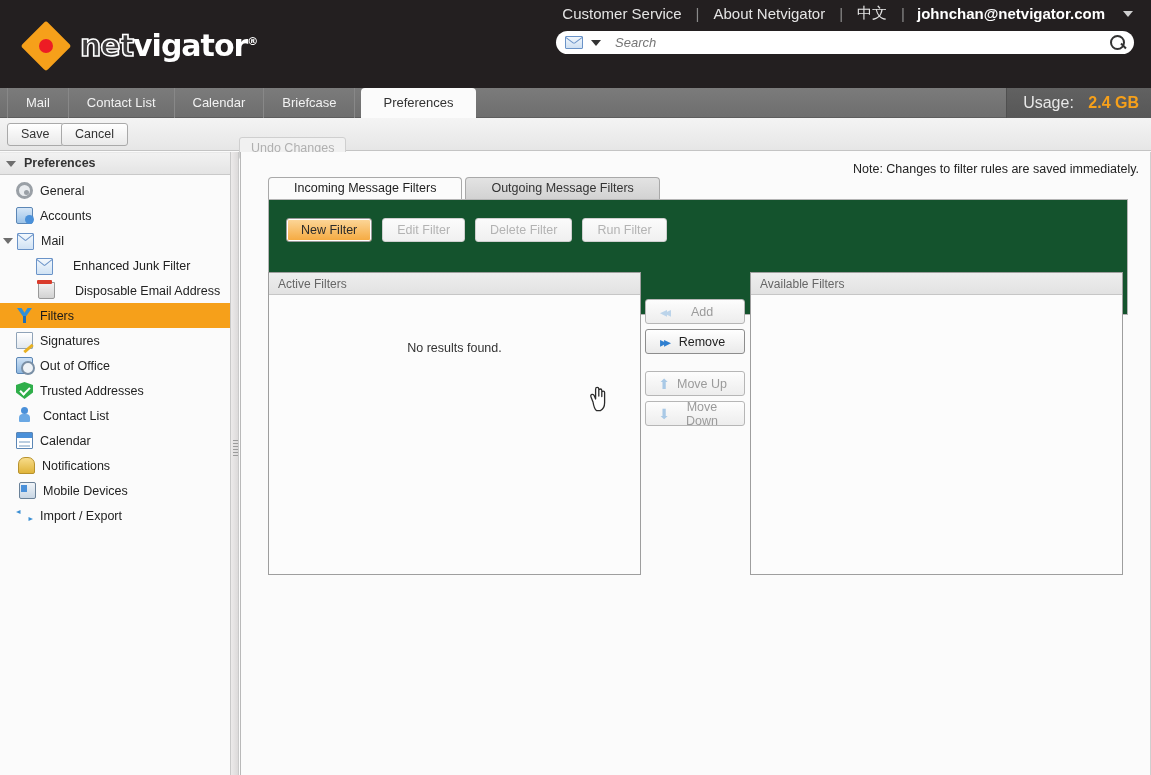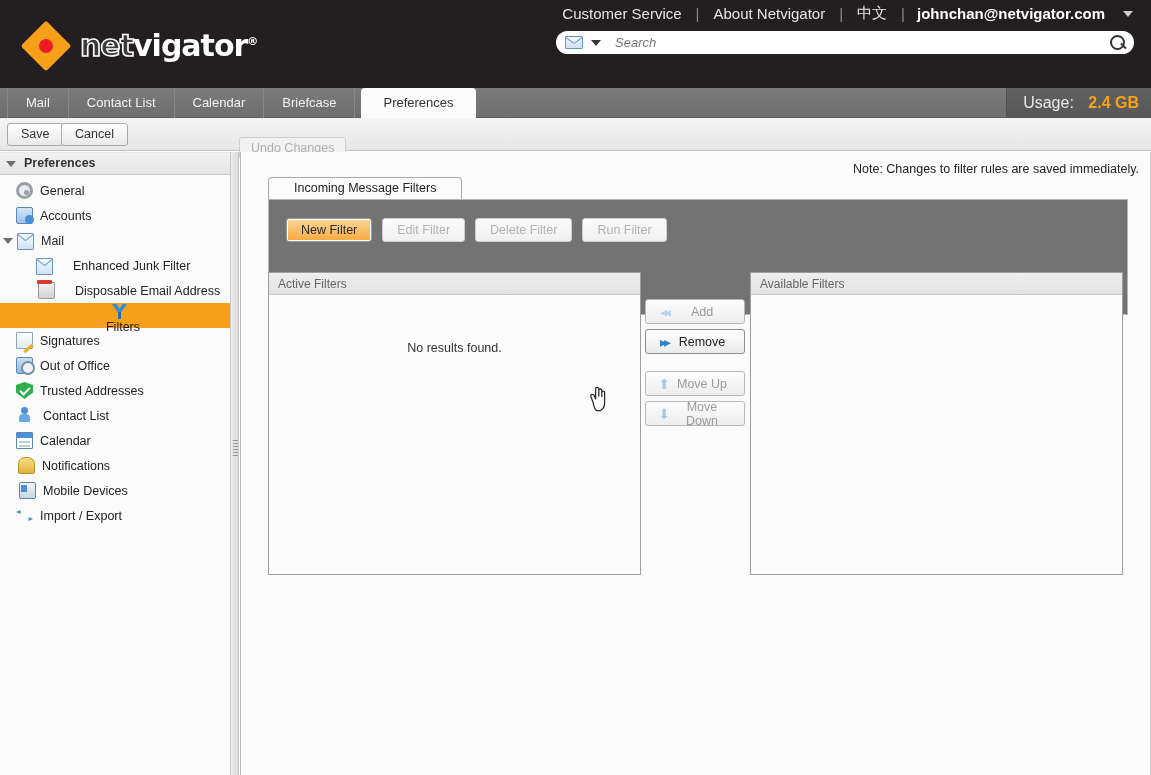--- a/index.html
+++ b/index.html
@@ -147,21 +147,21 @@
     width:0;height:0;border-left:5px solid transparent;border-right:5px solid transparent;
     border-top:6px solid #6e6e6e; margin-right:8px; cursor:pointer;
   }
   .side-list { padding-top:3px; }
   .side-item {
     height:25px; display:flex; align-items:center; padding-left:16px;
     font-size:12.5px; color:#222; cursor:pointer;
   }
   .side-item.indent { padding-left:36px;gap:13px; }
   .side-item.group { padding-left:3px; }
-  .side-item.selected { background:#f6a01a; color:#1a1a1a;flex-direction:column; }
+  .side-item.selected { background:#f6a01a; color:#1a1a1a; }
   .side-item .ico { width:17px; height:17px; margin-right:7px; flex:0 0 17px; position:relative; }
   .side-item .lbl { white-space:nowrap; }
 
   
   .ic-gear { border-radius:50%; border:3px solid #9aa0a6; background:#e9ecef; }
   .ic-gear:after{content:"";position:absolute;left:5px;top:5px;width:5px;height:5px;background:#9aa0a6;border-radius:50%;}
   .ic-acct { background:linear-gradient(#d5e6f7,#9cc3e8); border:1px solid #5b86b5; border-radius:2px;}
   .ic-acct:after{content:"";position:absolute;right:-2px;bottom:-1px;width:9px;height:9px;background:#4a90d9;border-radius:50%;}
   .ic-mail { border:1px solid #6a93c8; background:linear-gradient(#f4f9fd,#d0e2f4); height:13px;margin-top:2px;border-radius:1px;}
   .ic-mail:before{content:"";position:absolute;left:0;top:0;width:10px;height:1px;background:#6a93c8;transform-origin:0 0;transform:rotate(38deg);}
@@ -214,21 +214,21 @@
     float:left; height:22px; line-height:21px; padding:0 25px;
     font-size:12.5px; color:#333; cursor:pointer;
     border:1px solid #a9a9a9; border-bottom:none;
     border-top-left-radius:4px; border-top-right-radius:4px;
   }
   .subtab.active { background:#fbfbfb; color:#222; position:relative; z-index:3; }
   .subtab.inactive { background:linear-gradient(#e3e3e3,#d2d2d2); color:#333; margin-left:3px; }
 
   .panel {
     position:absolute; left:27px; top:47px; width:860px; height:116px;
-    background:#737373; border:1px solid #b4b4b4;
+    background:#14532d; border:1px solid #b4b4b4;
   }
   .panel-btnrow { position:absolute; left:17px; top:18px; display:flex; gap:10px; }
   .fbtn {
     height:24px; line-height:22px; padding:0 14px; font-size:12.5px;
     border:1px solid #a4a4a4; border-radius:3px; cursor:pointer;
     background:linear-gradient(#fdfdfd,#ededed); color:#555;
   }
   .fbtn.primary {
     background:linear-gradient(#fcd79a,#f5a93f); border:1px solid #9a9a9a;
     color:#2b2b2b; box-shadow:0 0 0 1px #ffffff inset;
@@ -414,20 +414,21 @@
   <div class="splitter">
     <div class="splitter-grip"></div>
   </div>
 
   <div class="content">
 
     <div class="note">Note: Changes to filter rules are saved immediately.</div>
 
     <div class="subtabs">
       <div class="subtab active">Incoming Message Filters</div>
+      <div class="subtab inactive">Outgoing Message Filters</div>
     </div>
 
     <div class="panel">
       <div class="panel-btnrow">
         <div class="fbtn primary">New Filter</div>
         <div class="fbtn disabled">Edit Filter</div>
         <div class="fbtn disabled">Delete Filter</div>
         <div class="fbtn disabled">Run Filter</div>
       </div>
     </div>

